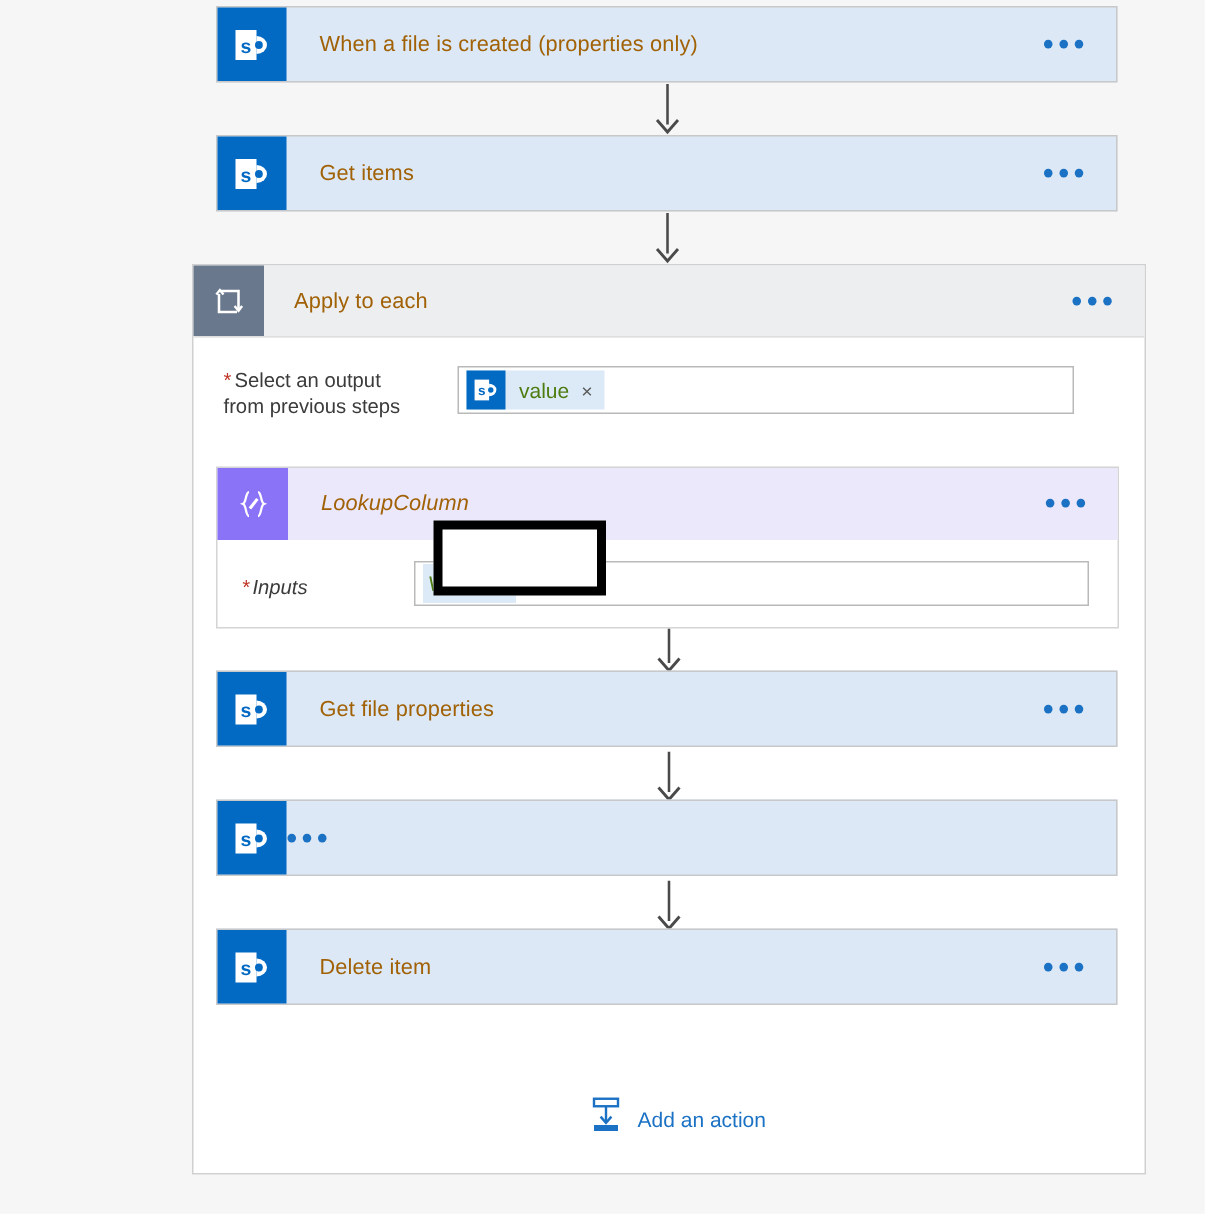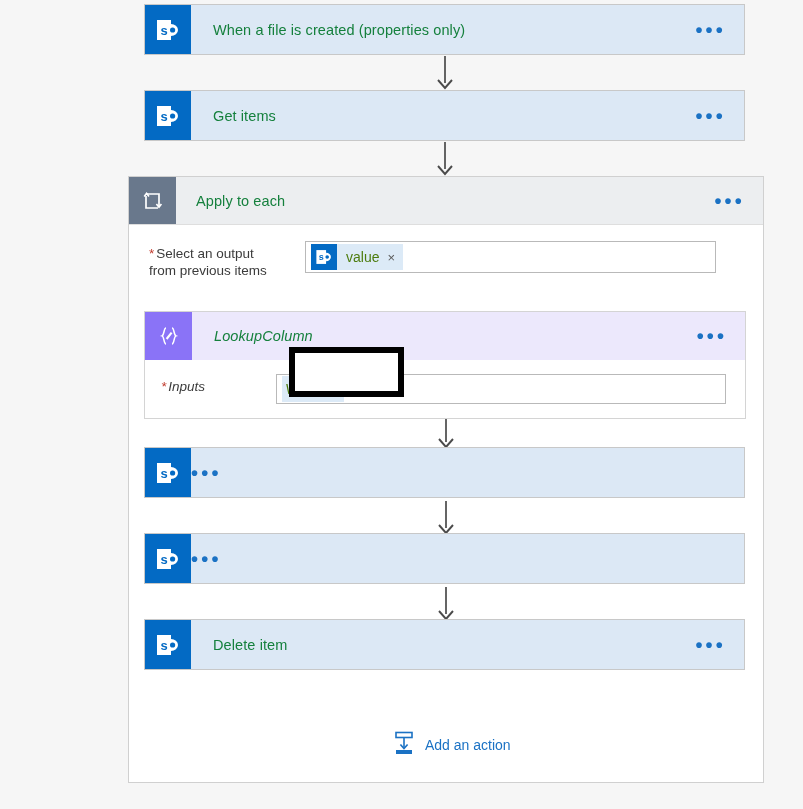--- a/index.html
+++ b/index.html
@@ -32,21 +32,21 @@
     display: flex;
     align-items: center;
     justify-content: center;
   }
   .card-title {
     flex: 1;
     display: flex;
     align-items: center;
     padding-left: 22px;
     font-size: 14.5px;
-    color: #15803d;
+    color: #a16207;
     letter-spacing: .1px;
   }
   .ellipsis {
     display: flex;
     align-items: center;
     justify-content: center;
     padding-right: 18px;
     letter-spacing: 3.2px;
     color: #1b72c4;
     font-size: 20px;
@@ -89,21 +89,21 @@
     background: #69788c;
     width: 47px;
     min-width: 47px;
   }
   #scope-header .card-title { padding-left: 20px; }
 
   
   .param-row {
     position: absolute;
     display: flex;
-    align-items: flex-start;
+    align-items: center;
   }
   .param-label {
     font-size: 13.5px;
     color: #3b3b3b;
     line-height: 17px;
     padding-top: 4px;
   }
   .req-star { color: #c0392b; padding-right: 2px; }
   .param-field {
     background: #ffffff;
@@ -253,21 +253,21 @@
           <polyline points="15.4,15 18,18.2 20.4,15" fill="none" stroke="#ffffff" stroke-width="1.6"></polyline>
         </svg>
       </div>
       <div class="card-title">Apply to each</div>
       <div class="ellipsis">•••</div>
     </div>
 
     <div class="param-row" style="left:20px; top:64px; width:600px;">
       <div class="param-label" style="width:128px;">
         <span class="req-star">*</span><span>Select an output</span><br>
-        <span>from previous items</span>
+        <span>from previous steps</span>
       </div>
       <div class="param-field" style="width:411px; height:32px; margin-left:28px;">
         <span class="token">
           <span class="tok-icon">
             <svg width="18" height="18" viewBox="0 0 26 26" aria-hidden="true">
               <rect x="2" y="3" width="14" height="20" fill="#ffffff"></rect>
               <text x="9" y="18" font-family="Liberation Sans, sans-serif" font-size="13" font-weight="bold" fill="#036ac4" text-anchor="middle">s</text>
               <path d="M16 7 a7 6 0 0 1 0 12 z" fill="#ffffff"></path>
               <circle cx="17.6" cy="13" r="2.6" fill="#036ac4"></circle>
             </svg>
@@ -331,20 +331,21 @@
 
   <div class="card" style="left:144px; top:447px; width:601px; height:51px;">
     <div class="card-icon">
       <svg class="sp-glyph" width="26" height="26" viewBox="0 0 26 26" aria-hidden="true">
         <rect x="2" y="3" width="14" height="20" fill="#ffffff"></rect>
         <text x="9" y="18" font-family="Liberation Sans, sans-serif" font-size="13" font-weight="bold" fill="#036ac4" text-anchor="middle">s</text>
         <path d="M16 7 a7 6 0 0 1 0 12 z" fill="#ffffff"></path>
         <circle cx="17.6" cy="13" r="2.6" fill="#036ac4"></circle>
       </svg>
     </div>
+    <div class="card-title">Get file properties</div>
     <div class="ellipsis">•••</div>
   </div>
 
   <div class="card" style="left:144px; top:533px; width:601px; height:51px;">
     <div class="card-icon">
       <svg class="sp-glyph" width="26" height="26" viewBox="0 0 26 26" aria-hidden="true">
         <rect x="2" y="3" width="14" height="20" fill="#ffffff"></rect>
         <text x="9" y="18" font-family="Liberation Sans, sans-serif" font-size="13" font-weight="bold" fill="#036ac4" text-anchor="middle">s</text>
         <path d="M16 7 a7 6 0 0 1 0 12 z" fill="#ffffff"></path>
         <circle cx="17.6" cy="13" r="2.6" fill="#036ac4"></circle>

